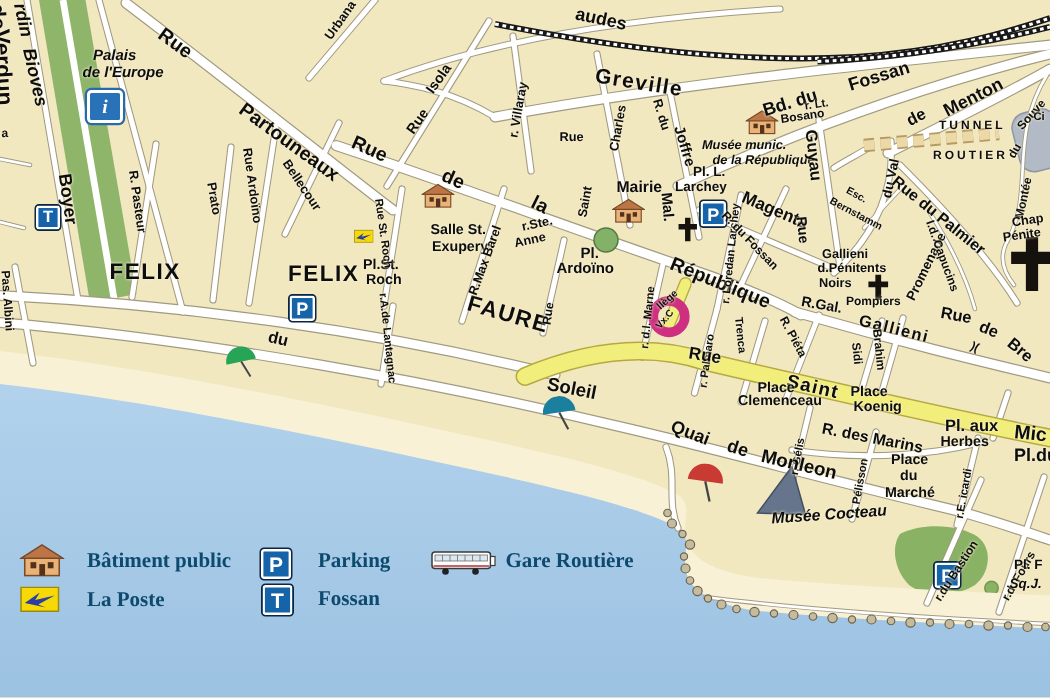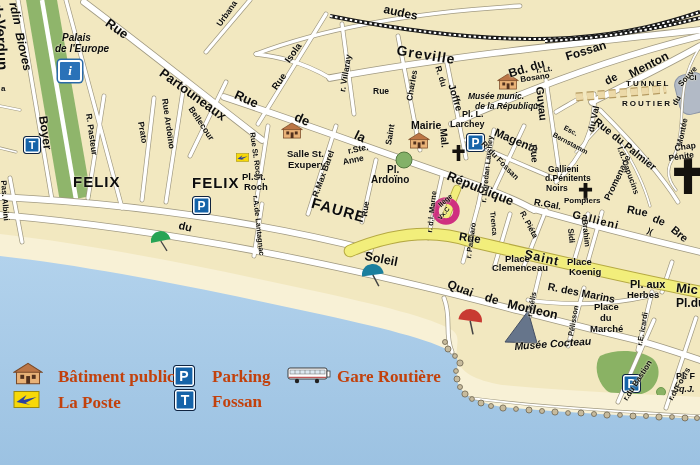--- a/index.html
+++ b/index.html
@@ -6,21 +6,21 @@
   #map{position:relative;width:700px;height:465px;overflow:hidden;background:#f2e8c0;
        font-family:"Liberation Sans","DejaVu Sans",sans-serif}
   #base{position:absolute;left:0;top:0;z-index:1}
   .l{position:absolute;z-index:5;font-weight:bold;color:#0d0d0d;white-space:nowrap;line-height:1;
      transform:rotate(var(--r,0deg));transform-origin:0 0;
      text-shadow:0 0 2px rgba(248,242,214,.85),0 0 2px rgba(248,242,214,.7)}
   .i{font-style:italic}
   .ls1{letter-spacing:1px}.ls2{letter-spacing:2px}
   .title{position:absolute;z-index:6;color:#fff;font-weight:bold;font-size:19.5px;letter-spacing:.4px;text-shadow:none}
   .leg{position:absolute;z-index:6;font-family:"Liberation Serif","DejaVu Serif",serif;
-       font-weight:bold;font-size:17px;color:#c2410c;white-space:nowrap}
+       font-weight:bold;font-size:14px;color:#0c4a6e;white-space:nowrap}
   .sq{position:absolute;z-index:4;background:#1563a8;color:#fff;border:1px solid #10233f;
       box-shadow:inset 0 0 0 1.6px #fff;border-radius:3px;display:flex;align-items:center;
       justify-content:center;font-weight:bold}
   .info{position:absolute;z-index:4;background:#2a72b8;border:2px solid #fff;box-shadow:0 0 0 1.5px #2a6aa8;
         border-radius:3px;display:flex;align-items:center;justify-content:center;color:#fff;
         font-family:"Liberation Serif",serif;font-style:italic;font-weight:bold}
 </style>
 </head>
 <body>
 

